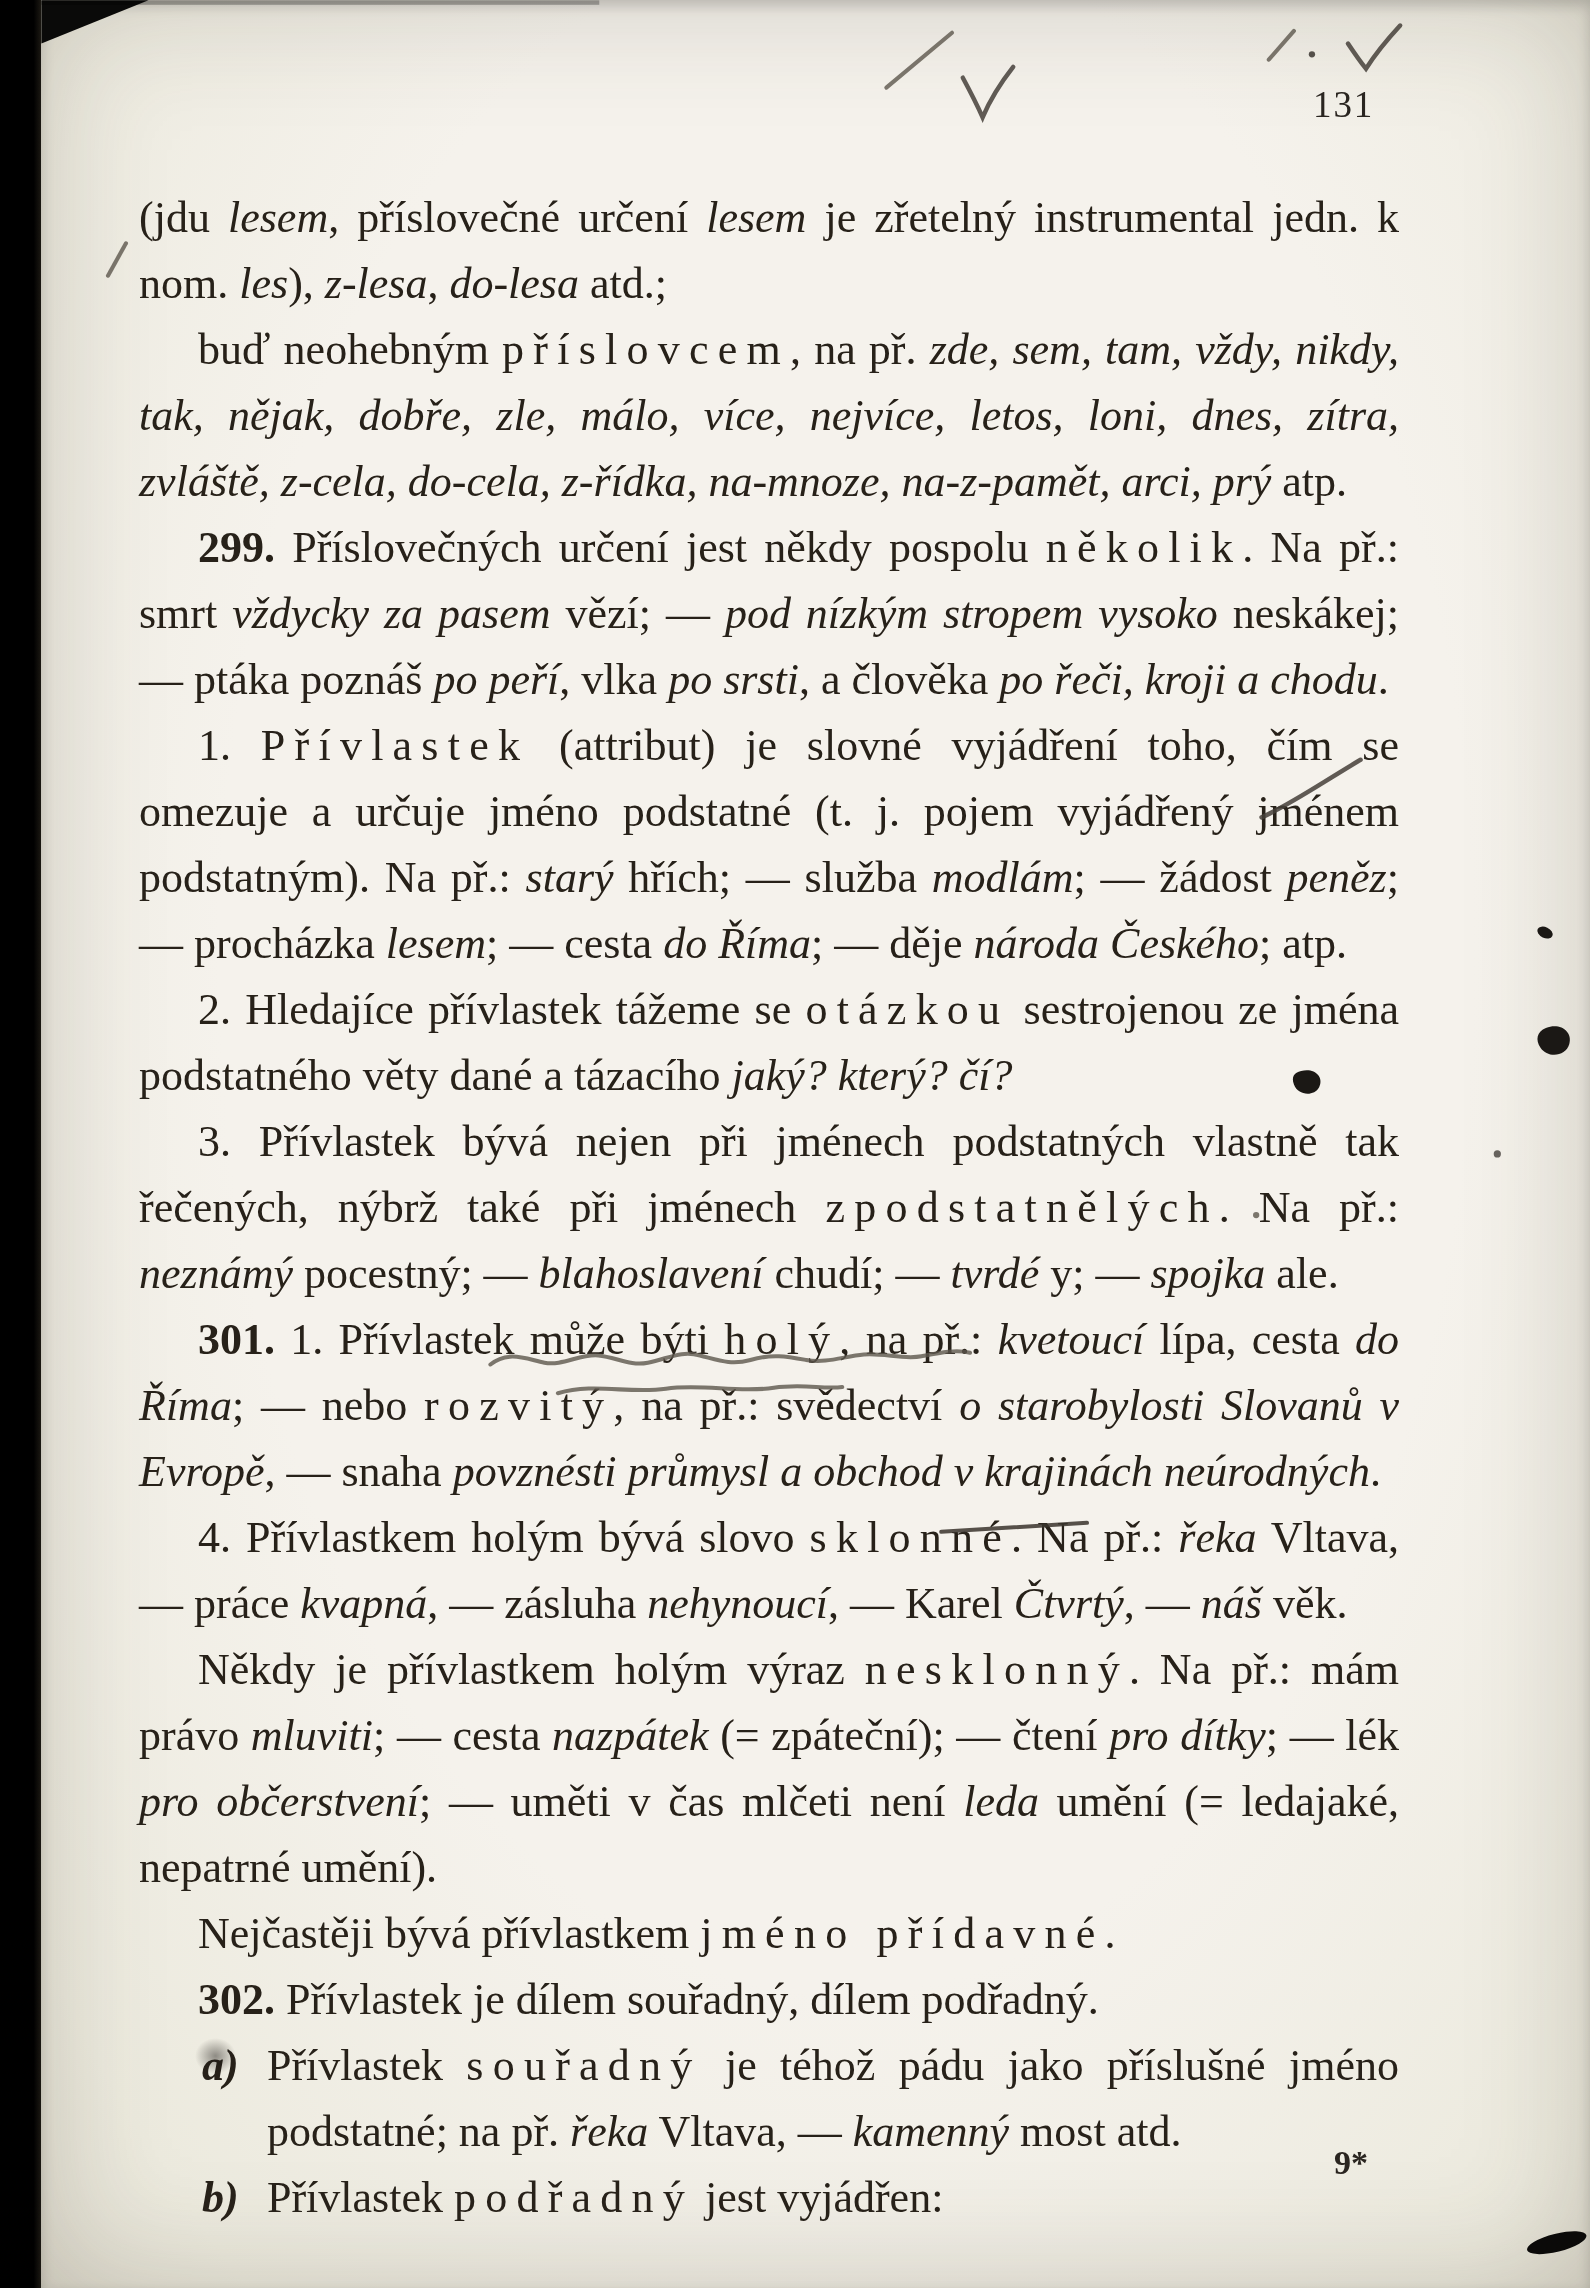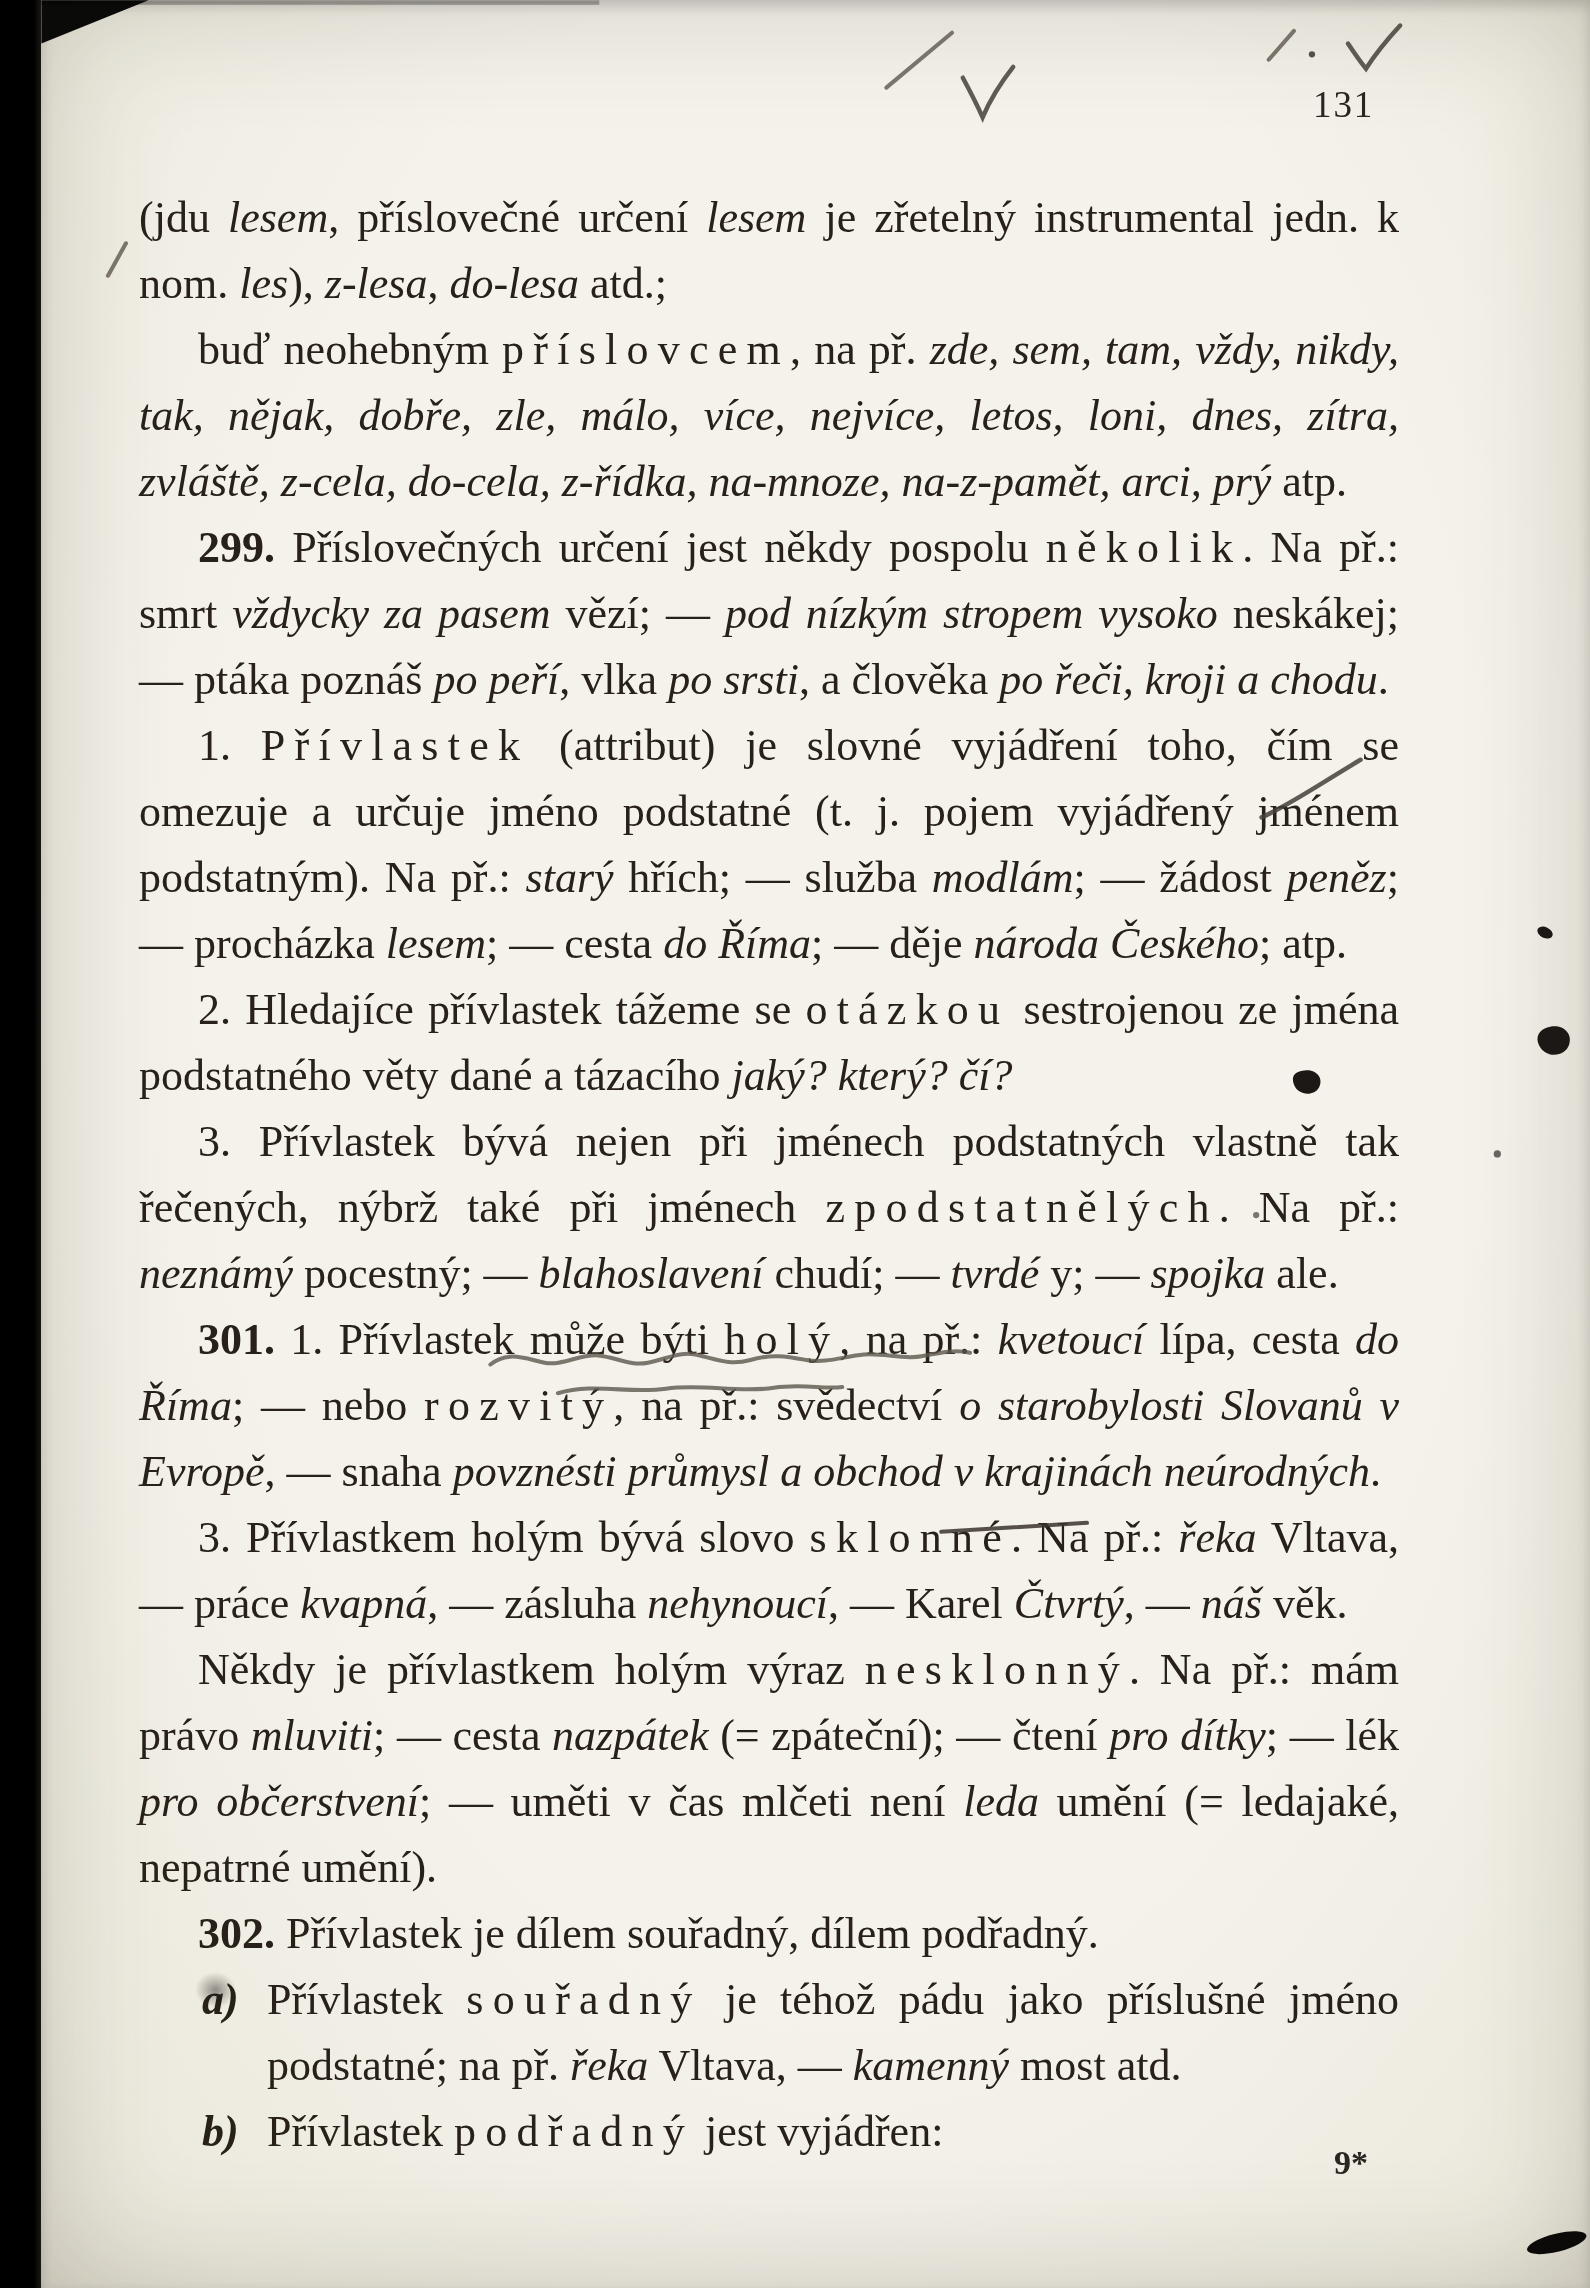--- a/index.html
+++ b/index.html
@@ -79,22 +79,23 @@
   <div class="text-block">
     <p class="para"><span>(jdu </span><span class="i">lesem</span><span>, příslovečné určení </span><span class="i">lesem</span><span> je zřetelný instrumental jedn. k nom. </span><span class="i">les</span><span>), </span><span class="i">z-lesa</span><span>, </span><span class="i">do-lesa</span><span> atd.;</span></p>
     <p class="para indent"><span>buď neohebným </span><span class="g">příslovcem</span><span>, na př. </span><span class="i">zde, sem, tam, vždy, nikdy, tak, nějak, dobře, zle, málo, více, nejvíce, letos, loni, dnes, zítra, zvláště, z-cela, do-cela, z-řídka, na-mnoze, na-z-pamět, arci, prý</span><span> atp.</span></p>
     <p class="para indent"><span class="b">299.</span><span> Příslovečných určení jest někdy pospolu </span><span class="g">několik</span><span>. Na př.: smrt </span><span class="i">vždycky za pasem</span><span> vězí; — </span><span class="i">pod nízkým stropem vysoko</span><span> neskákej; — ptáka poznáš </span><span class="i">po peří</span><span>, vlka </span><span class="i">po srsti</span><span>, a člověka </span><span class="i">po řeči, kroji a chodu</span><span>.</span></p>
 
 
     <p class="para indent"><span>1. </span><span class="g">Přívlastek</span><span> (attribut) je slovné vyjádření toho, čím se omezuje a určuje jméno podstatné (t. j. pojem vyjádřený jménem podstatným). Na př.: </span><span class="i">starý</span><span> hřích; — služba </span><span class="i">modlám</span><span>; — žádost </span><span class="i">peněz</span><span>; — procházka </span><span class="i">lesem</span><span>; — cesta </span><span class="i">do Říma</span><span>; — děje </span><span class="i">národa Českého</span><span>; atp.</span></p>
     <p class="para indent"><span>2. Hledajíce přívlastek tážeme se </span><span class="g">otázkou</span><span> sestrojenou ze jména podstatného věty dané a tázacího </span><span class="i">jaký? který? čí?</span></p>
     <p class="para indent"><span>3. Přívlastek bývá nejen při jménech podstatných vlastně tak řečených, nýbrž také při jménech </span><span class="g">zpodstatnělých</span><span>. Na př.: </span><span class="i">neznámý</span><span> pocestný; — </span><span class="i">blahoslavení</span><span> chudí; — </span><span class="i">tvrdé</span><span> y; — </span><span class="i">spojka</span><span> ale.</span></p>
     <p class="para indent"><span class="b">301.</span><span> 1. Přívlastek může býti </span><span class="g">holý</span><span>, na př.: </span><span class="i">kvetoucí</span><span> lípa, cesta </span><span class="i">do Říma</span><span>; — nebo </span><span class="g">rozvitý</span><span>, na př.: svědectví </span><span class="i">o starobylosti Slovanů v Evropě</span><span>, — snaha </span><span class="i">povznésti průmysl a obchod v krajinách neúrodných</span><span>.</span></p>
-    <p class="para indent"><span>3. Přívlastkem holým bývá slovo </span><span class="g">sklonné</span><span>. Na př.: </span><span class="i">řeka</span><span> Vltava, — práce </span><span class="i">kvapná</span><span>, — zásluha </span><span class="i">nehynoucí</span><span>, — Karel </span><span class="i">Čtvrtý</span><span>, — </span><span class="i">náš</span><span> věk.</span></p>
+    <p class="para indent"><span>4. Přívlastkem holým bývá slovo </span><span class="g">sklonné</span><span>. Na př.: </span><span class="i">řeka</span><span> Vltava, — práce </span><span class="i">kvapná</span><span>, — zásluha </span><span class="i">nehynoucí</span><span>, — Karel </span><span class="i">Čtvrtý</span><span>, — </span><span class="i">náš</span><span> věk.</span></p>
     <p class="para indent"><span>Někdy je přívlastkem holým výraz </span><span class="g">nesklonný</span><span>. Na př.: mám právo </span><span class="i">mluviti</span><span>; — cesta </span><span class="i">nazpátek</span><span> (= zpáteční); — čtení </span><span class="i">pro dítky</span><span>; — lék </span><span class="i">pro občerstvení</span><span>; — uměti v čas mlčeti není </span><span class="i">leda</span><span> umění (= ledajaké, nepatrné umění).</span></p>
+    <p class="para indent"><span>Nejčastěji bývá přívlastkem </span><span class="g">jméno přídavné</span><span>.</span></p>
     <p class="para indent p302"><span class="b">302.</span><span> Přívlastek je dílem souřadný, dílem podřadný.</span></p>
 
     <p class="li"><span class="li-label blot">a)</span><span>Přívlastek </span><span class="g">souřadný</span><span> je téhož pádu jako příslušné jméno podstatné; na př. </span><span class="i">řeka</span><span> Vltava, — </span><span class="i">kamenný</span><span> most atd.</span></p>
     <p class="li"><span class="li-label">b)</span><span>Přívlastek </span><span class="g">podřadný</span><span> jest vyjádřen:</span></p>
 
   </div>
 
   <div class="footer-mark">9*</div>
 </div>
 

